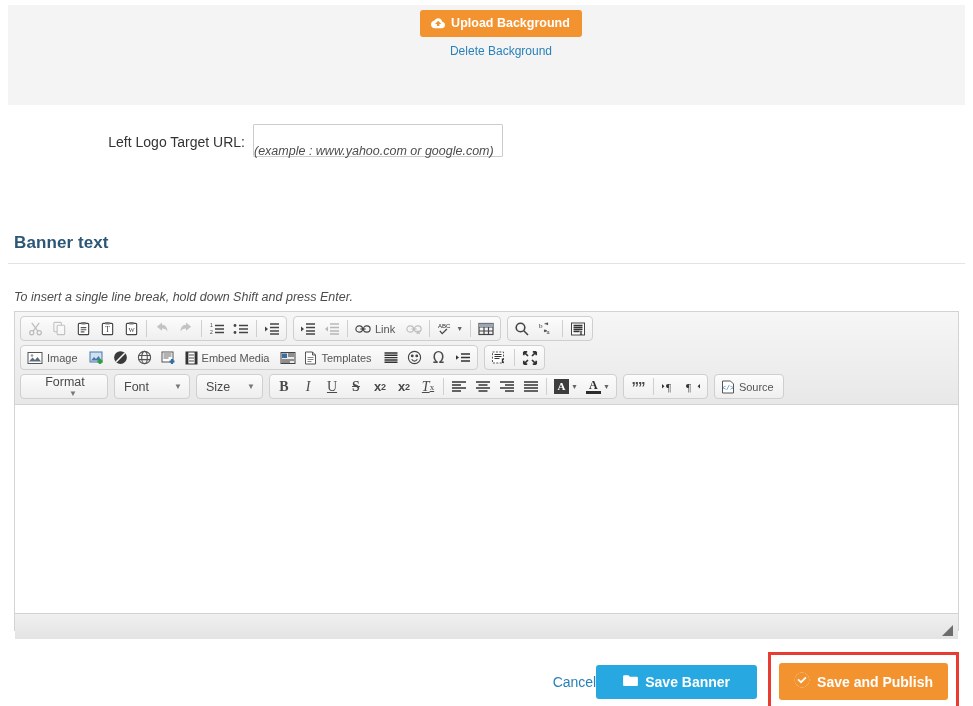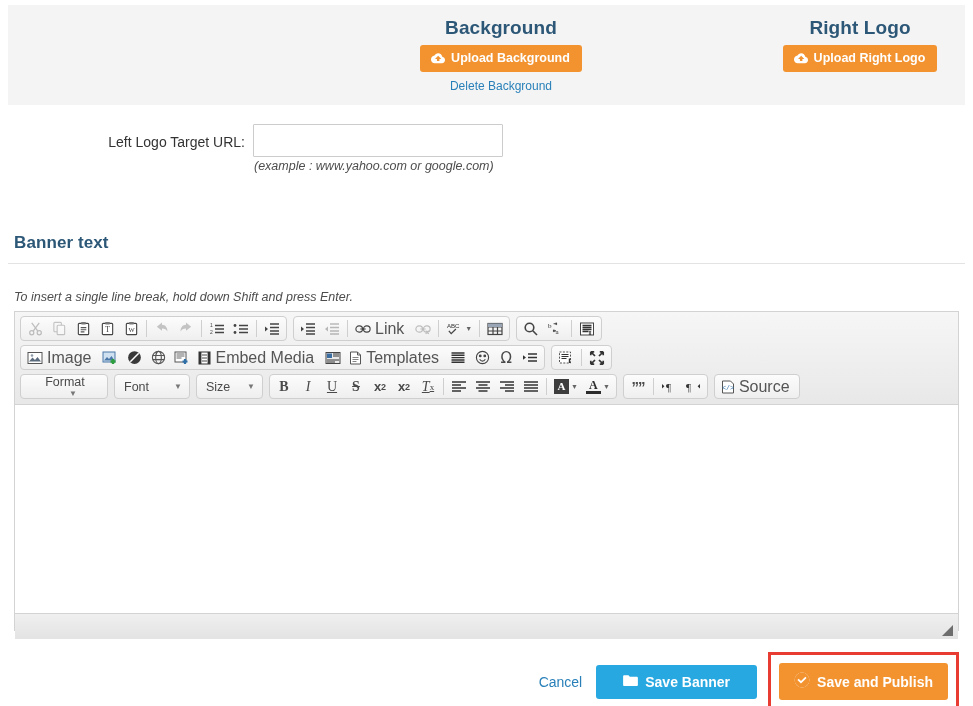--- a/index.html
+++ b/index.html
@@ -47,21 +47,21 @@
     position:absolute; left:97px; top:0; width:148px; text-align:right;
     font-size:14px; color:#333; line-height:20px; padding-top:8px;
   }
   .url-input {
     position:absolute; left:253px; top:124px; width:250px; height:33px;
     border:1px solid #cccccc; background:#fff; border-radius:1px;
     font-family:"Liberation Sans", sans-serif; font-size:13px;
     padding:4px 8px; color:#333; outline:none;
   }
   .url-hint {
-    position:absolute; left:254px; top:159px; font-size:12.5px;
+    position:absolute; left:254px; top:144px; font-size:12.5px;
     font-style:italic; color:#4d4d4d;
   }
 
   
   .section-title {
     position:absolute; left:14px; top:233px;
     font-size:17px; color:#2c5777; font-weight:bold; letter-spacing:0.1px;
   }
   .section-rule {
     position:absolute; left:8px; top:263px; width:957px; height:1px;
@@ -88,21 +88,21 @@
     border:1px solid #cfcfcf; border-radius:4px;
     background:linear-gradient(#fcfcfc,#efefef);
     margin-right:6px; padding:0 2px;
   }
   .tbtn {
     display:flex; align-items:center; justify-content:center;
     height:21px; min-width:22px; padding:0 3px; margin:0 1px;
     border-radius:2px; cursor:pointer; color:#4a4a4a;
   }
   .tbtn.labeled { padding:0 6px 0 3px; gap:4px; }
-  .tbtn .lbl { font-size:16px; color:#555; }
+  .tbtn .lbl { font-size:11px; color:#555; }
   .tbtn.disabled { opacity:0.35; }
   .tsep { width:1px; height:17px; background:#cfcfcf; margin:0 3px; }
   .arr { font-size:7px; color:#666; margin-left:2px; line-height:7px;}
 
   .tcombo {
     display:flex; align-items:center; justify-content:space-between;
     height:25px; border:1px solid #cfcfcf; border-radius:4px;
     background:linear-gradient(#fcfcfc,#eeeeee);
     margin-right:6px; padding:0 7px 0 9px; cursor:pointer;
   }
@@ -150,21 +150,20 @@
     cursor:nwse-resize;
   }
 
   
   .actions {
     position:absolute; right:14px; top:652px;
     display:flex; align-items:center; gap:0;
   }
   .cancel-link {
     font-size:14px; color:#2980b9; text-decoration:none; cursor:pointer;
-    margin-right:14px;
   }
   .btn-save {
     display:inline-flex; align-items:center; gap:7px;
     background:#28a8e0; color:#fff; border:none; border-radius:3px;
     padding:9px 27px; font-size:14px; font-weight:bold; cursor:pointer;
     font-family:"Liberation Sans", sans-serif; white-space:nowrap;
   }
   .publish-wrap {
     border:3px solid #e83b31; border-radius:0; padding:8px;
     margin-left:11px; background:#fff;
@@ -176,44 +175,31 @@
     font-family:"Liberation Sans", sans-serif; white-space:nowrap;
   }
 </style>
 </head>
 <body>
 
 <div class="logo-panel">
 
 
   <div class="logo-col center">
-    <div class="logo-title">Background</div>
     <button class="btn-upload">
       <span>
         <svg width="14" height="12" viewBox="0 0 16 13" fill="#fff">
             <path d="M12.9 5.1C12.6 2.8 10.6 1 8.2 1 6.3 1 4.7 2.1 4 3.7 1.8 3.9 0 5.8 0 8.1 0 10.5 1.9 12.4 4.3 12.4h8.2c2 0 3.5-1.6 3.5-3.6 0-1.9-1.4-3.4-3.1-3.7zM9.6 7.6V10H6.8V7.6H4.6L8.2 4l3.6 3.6H9.6z"></path>
           </svg>
       </span>
       <span>Upload Background</span>
     </button>
     <a class="delete-link" href="#">Delete Background</a>
   </div>
 
-  <div class="logo-col right">
-    <div class="logo-title">Right Logo</div>
-    <button class="btn-upload">
-      <span>
-        <svg width="14" height="12" viewBox="0 0 16 13" fill="#fff">
-            <path d="M12.9 5.1C12.6 2.8 10.6 1 8.2 1 6.3 1 4.7 2.1 4 3.7 1.8 3.9 0 5.8 0 8.1 0 10.5 1.9 12.4 4.3 12.4h8.2c2 0 3.5-1.6 3.5-3.6 0-1.9-1.4-3.4-3.1-3.7zM9.6 7.6V10H6.8V7.6H4.6L8.2 4l3.6 3.6H9.6z"></path>
-          </svg>
-      </span>
-      <span>Upload Right Logo</span>
-    </button>
-    <span class="delete-link hidden-slot"></span>
-  </div>
 </div>
 
 <div class="url-row">
   <div class="url-label">Left Logo Target URL:</div>
 </div>
 <input class="url-input" type="text" value="" style="">
 <div class="url-hint">(example : www.yahoo.com or google.com)</div>
 
 <div class="section-title">Banner text</div>
 <div class="section-rule"></div>

